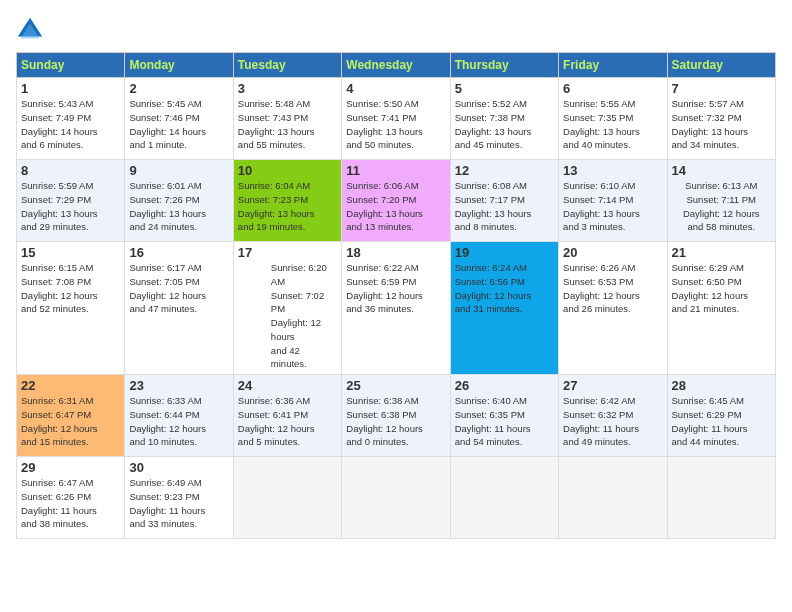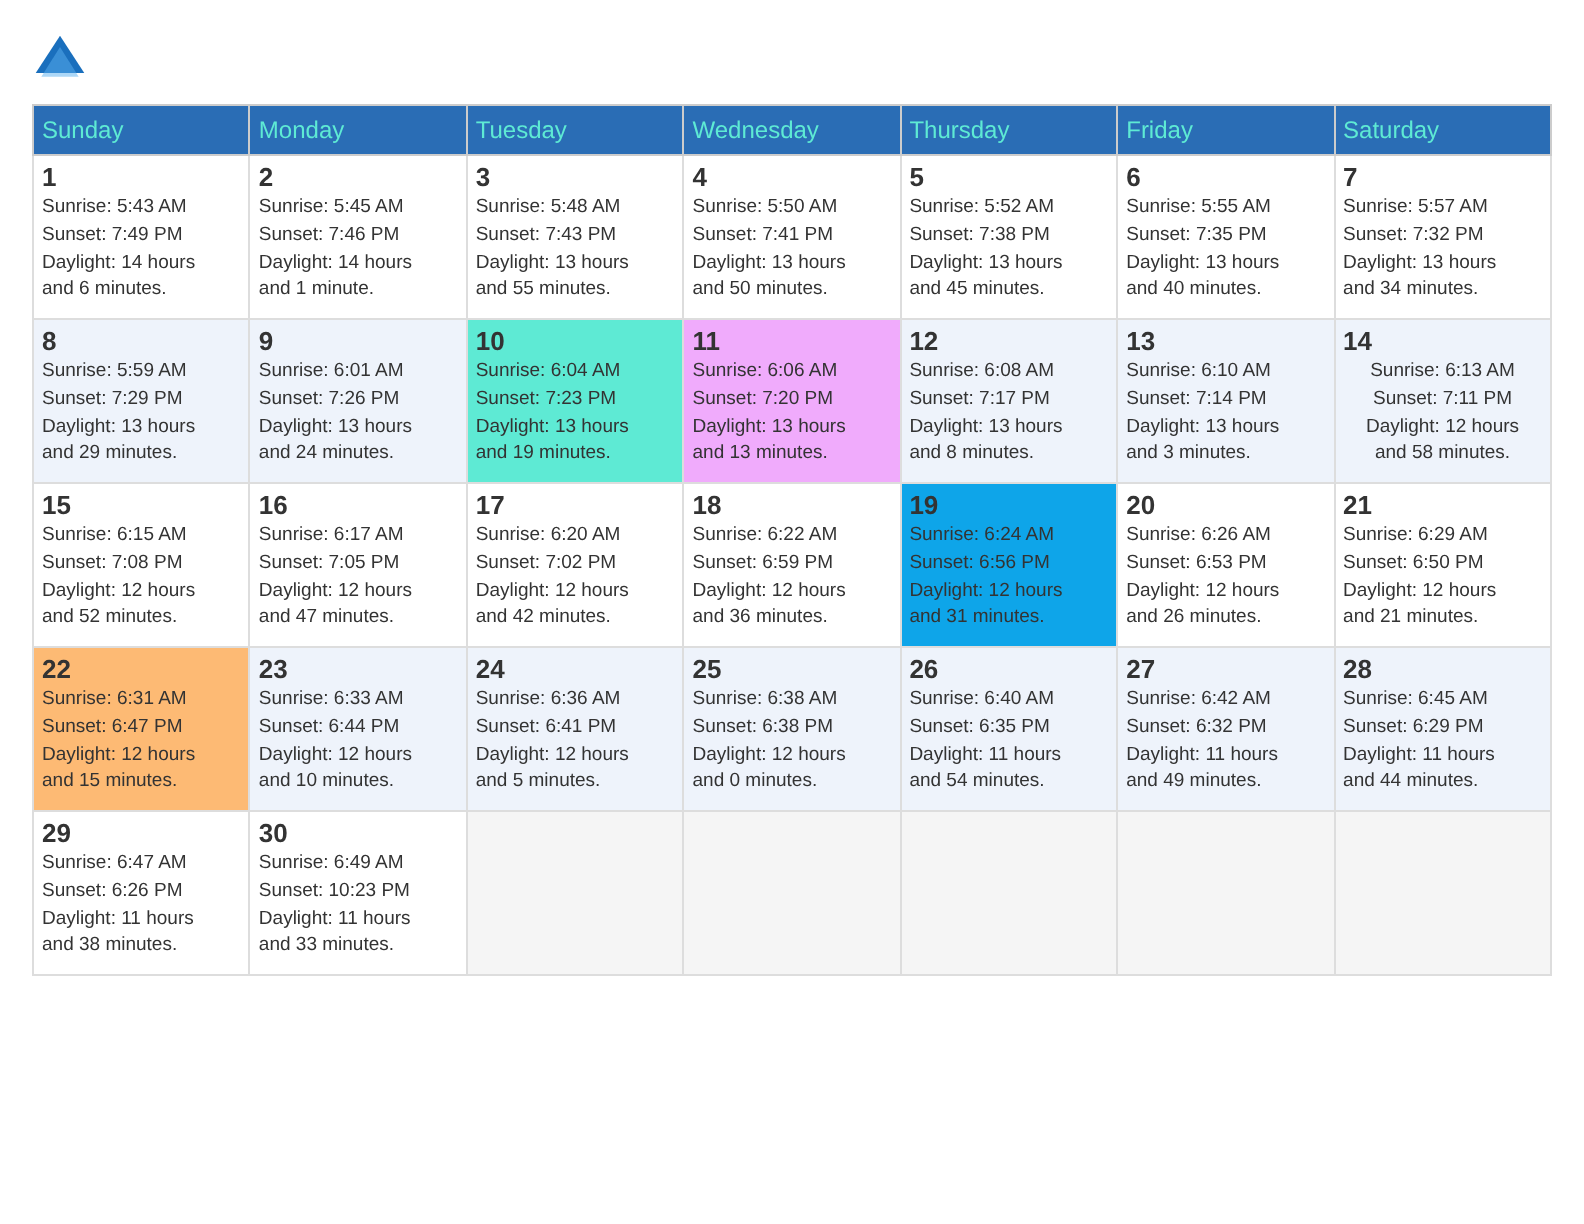--- a/index.html
+++ b/index.html
@@ -53,23 +53,23 @@
       font-size: 15px;
       color: #333;
     }
     table {
       width: 100%;
       border-collapse: collapse;
       table-layout: fixed;
     }
     th {
       background-color: #2a6db5;
-      color: #5eead4;
+      color: #bef264;
       font-size: 12px;
-      font-weight: normal;
+      font-weight: bold;
       padding: 5px 4px;
       text-align: left;
       border: 1px solid #ccc;
     }
     td {
       vertical-align: top;
       border: 1px solid #ddd;
       padding: 3px 4px;
       font-size: 9.5px;
       color: #333;
@@ -188,21 +188,21 @@
 Daylight: 13 hours
 and 29 minutes.</div>
           </td>
           <td style="background: rgb(238, 243, 251);">
             <span class="day-num">9</span>
             <div class="day-info" style="white-space: pre-line;">Sunrise: 6:01 AM
 Sunset: 7:26 PM
 Daylight: 13 hours
 and 24 minutes.</div>
           </td>
-          <td style="background: #5eead4;">
+          <td style="background: #84cc16;">
             <span class="day-num">10</span>
             <div class="day-info" style="white-space: pre-line;">Sunrise: 6:04 AM
 Sunset: 7:23 PM
 Daylight: 13 hours
 and 19 minutes.</div>
           </td>
           <td style="background: #f0abfc;">
             <span class="day-num">11</span>
             <div class="day-info" style="white-space: pre-line;">Sunrise: 6:06 AM
 Sunset: 7:20 PM
@@ -241,21 +241,21 @@
           </td>
           <td style="background: rgb(255, 255, 255);">
             <span class="day-num">16</span>
             <div class="day-info" style="white-space: pre-line;">Sunrise: 6:17 AM
 Sunset: 7:05 PM
 Daylight: 12 hours
 and 47 minutes.</div>
           </td>
           <td style="background: rgb(255, 255, 255);">
             <span class="day-num">17</span>
-            <div class="day-info" style="white-space: pre-line;">Sunrise: 6:20 AM
+            <div class="day-info" style="white-space: pre-line; margin-left: 33px;">Sunrise: 6:20 AM
 Sunset: 7:02 PM
 Daylight: 12 hours
 and 42 minutes.</div>
           </td>
           <td style="background: rgb(255, 255, 255);">
             <span class="day-num">18</span>
             <div class="day-info" style="white-space: pre-line;">Sunrise: 6:22 AM
 Sunset: 6:59 PM
 Daylight: 12 hours
 and 36 minutes.</div>
@@ -337,21 +337,21 @@
           <td style="background: rgb(255, 255, 255);">
             <span class="day-num">29</span>
             <div class="day-info" style="white-space: pre-line;">Sunrise: 6:47 AM
 Sunset: 6:26 PM
 Daylight: 11 hours
 and 38 minutes.</div>
           </td>
           <td style="background: rgb(255, 255, 255);">
             <span class="day-num">30</span>
             <div class="day-info" style="white-space: pre-line;">Sunrise: 6:49 AM
-Sunset: 10:23 PM
+Sunset: 9:23 PM
 Daylight: 11 hours
 and 33 minutes.</div>
           </td>
           <td class="empty"></td>
           <td class="empty"></td>
           <td class="empty"></td>
           <td class="empty"></td>
           <td class="empty"></td>
         </tr>
       </tbody>

